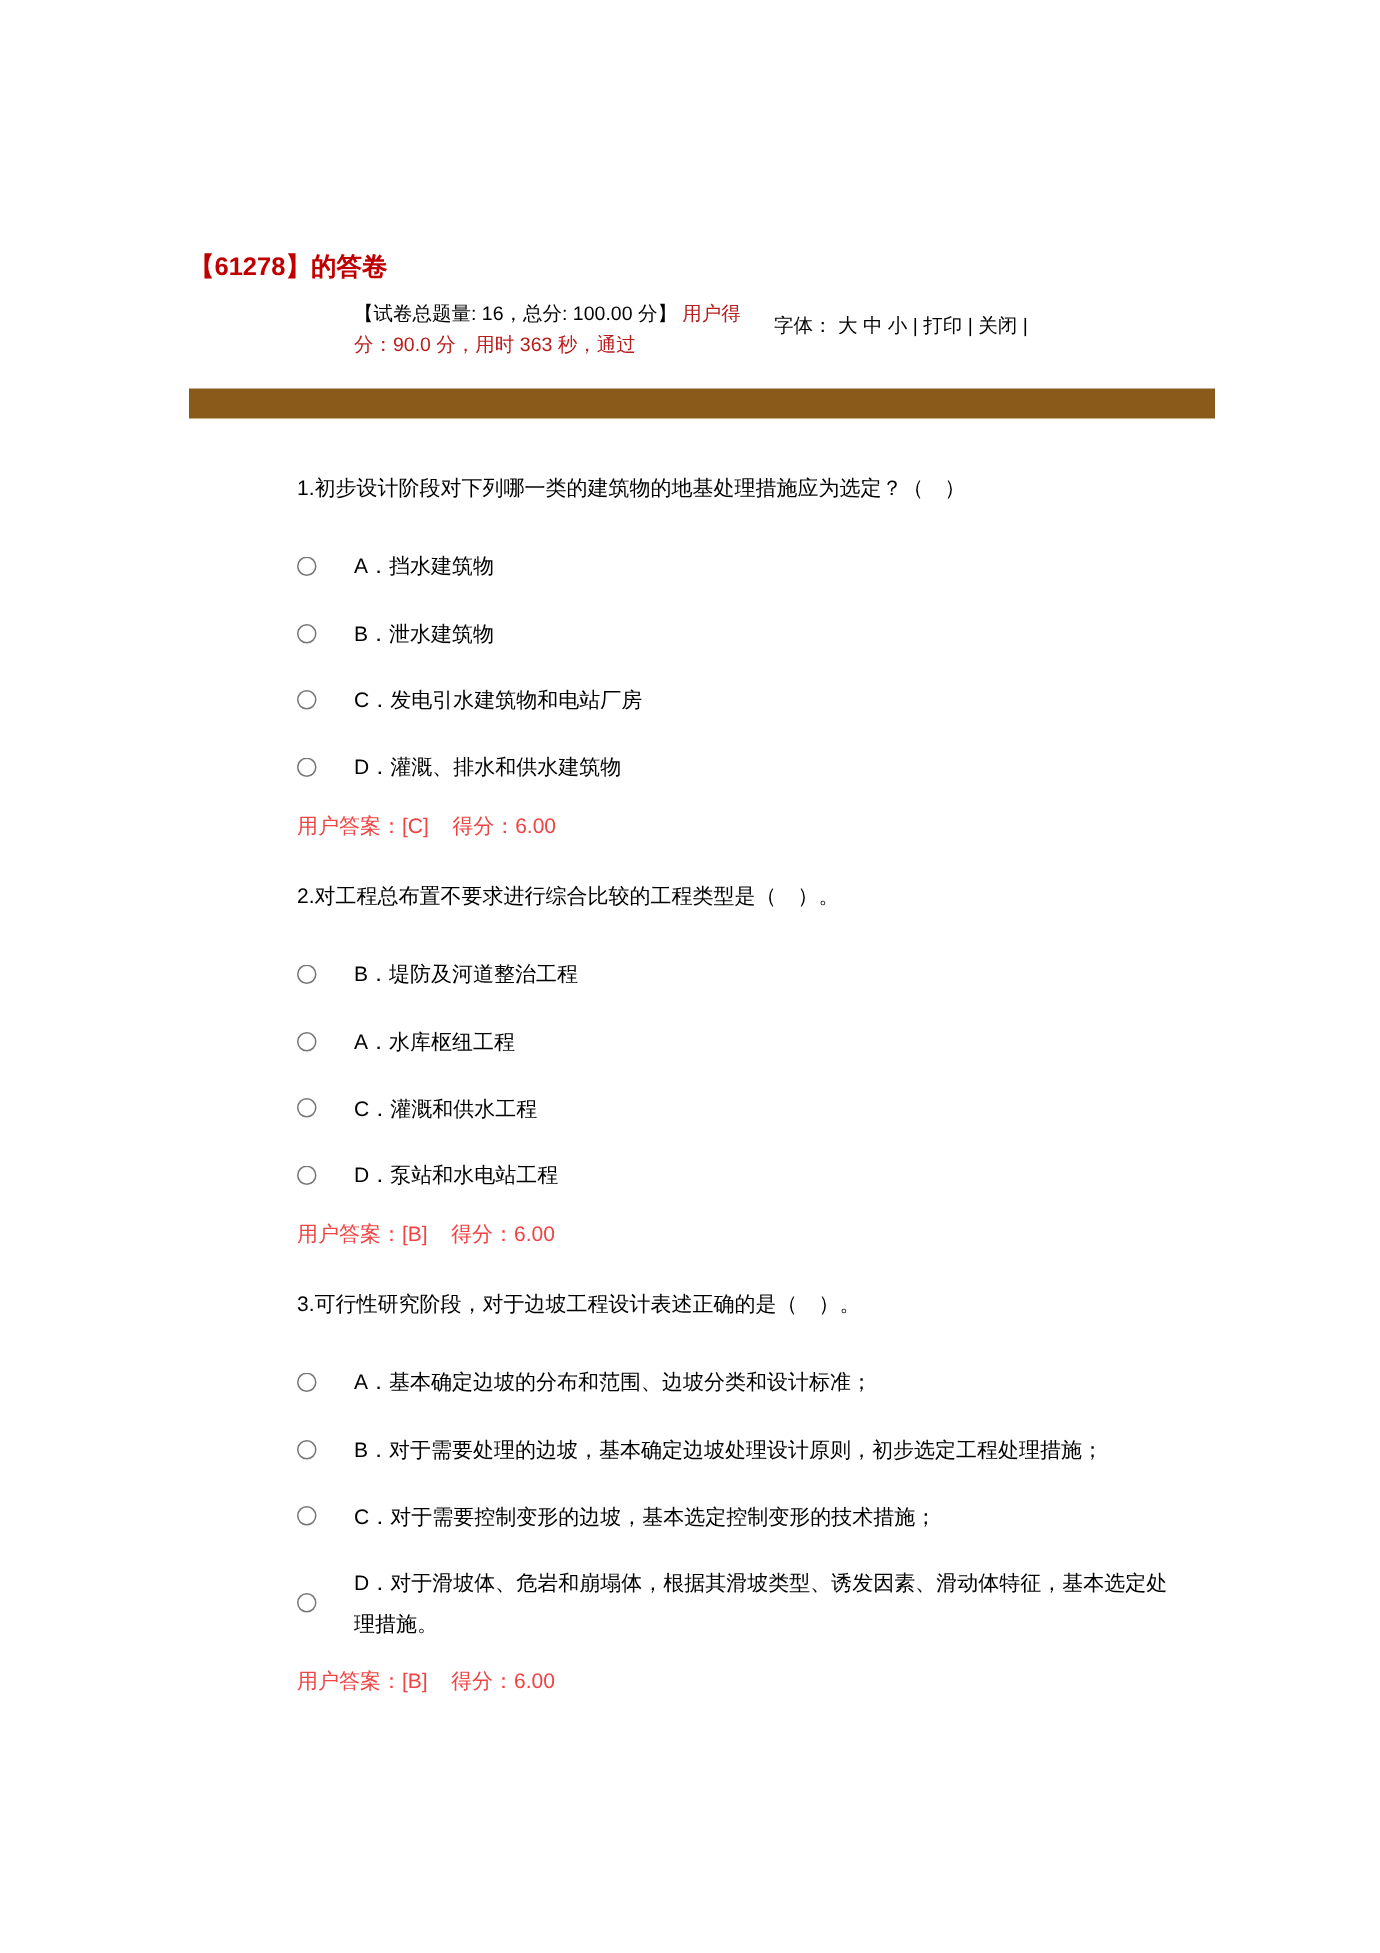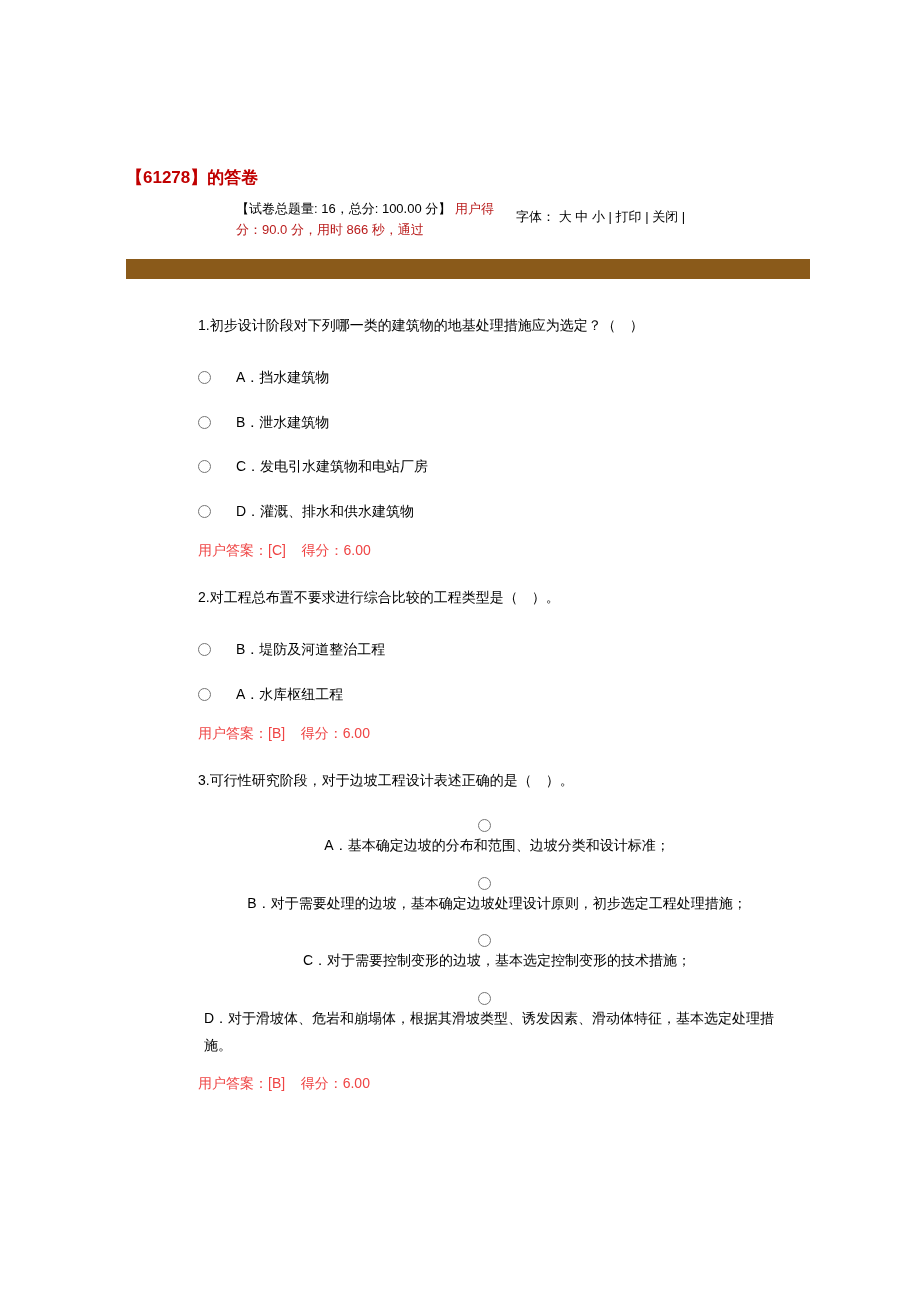--- a/index.html
+++ b/index.html
@@ -48,21 +48,21 @@
     }
     .question-stem {
       margin-bottom: 28px;
       font-size: 14px;
     }
     .option-row {
       display: flex;
       align-items: center;
       margin-bottom: 18px;
     }
-    .option-row-tall { margin-top: 0; margin-bottom: 18px; flex-direction: column; }
+    .option-row-tall { margin-top: 0; margin-bottom: 18px; }
     .radio {
       width: 32px;
       display: flex;
       align-items: flex-start;
       padding-top: 0px;
     }
     .radio input { margin: 0; }
     .option-text {
       flex: 1;
       padding-left: 6px;
@@ -81,21 +81,21 @@
 
 <div class="page">
   <div class="title-line">
     <span class="red">【</span><span class="red">61278</span><span class="red">】的答卷</span>
   </div>
 
   <div class="meta-row">
     <div class="meta-left">
       <span>【试卷总题量: 16，总分: 100.00 分】</span>
       <span class="green">用户得</span><br>
-      <span class="green">分：</span><span class="green">90.0 分，用时 866 秒，通过</span>
+      <span class="green">分：</span><span class="green">90.0 分，用时 363 秒，通过</span>
     </div>
     <div class="meta-right">
       <span>字体：</span>
       <span class="font-link">大</span>
       <span class="font-link">中</span>
       <span class="font-link">小</span>
       <span> | </span>
       <span class="print-link">打印</span>
       <span> | </span>
       <span class="close-link">关闭</span>
@@ -145,20 +145,32 @@
             <input type="radio" style="">
           </span>
         <span class="option-text">B．堤防及河道整治工程</span>
       </div>
       <div class="option-row">
         <span class="radio">
             <input type="radio" style="">
           </span>
         <span class="option-text">A．水库枢纽工程</span>
       </div>
+      <div class="option-row">
+        <span class="radio">
+            <input type="radio" style="">
+          </span>
+        <span class="option-text">C．灌溉和供水工程</span>
+      </div>
+      <div class="option-row">
+        <span class="radio">
+            <input type="radio" style="">
+          </span>
+        <span class="option-text">D．泵站和水电站工程</span>
+      </div>
       <div class="answer-line">
         <span>用户答案：</span><span>[B]</span><span style="white-space:pre;">    得分：</span><span>6.00</span>
       </div>
     </div>
 
     <div class="q-block">
       <div class="question-stem">3.可行性研究阶段，对于边坡工程设计表述正确的是（　）。</div>
       <div class="option-row option-row-tall">
         <span class="radio">
             <input type="radio" style="">

